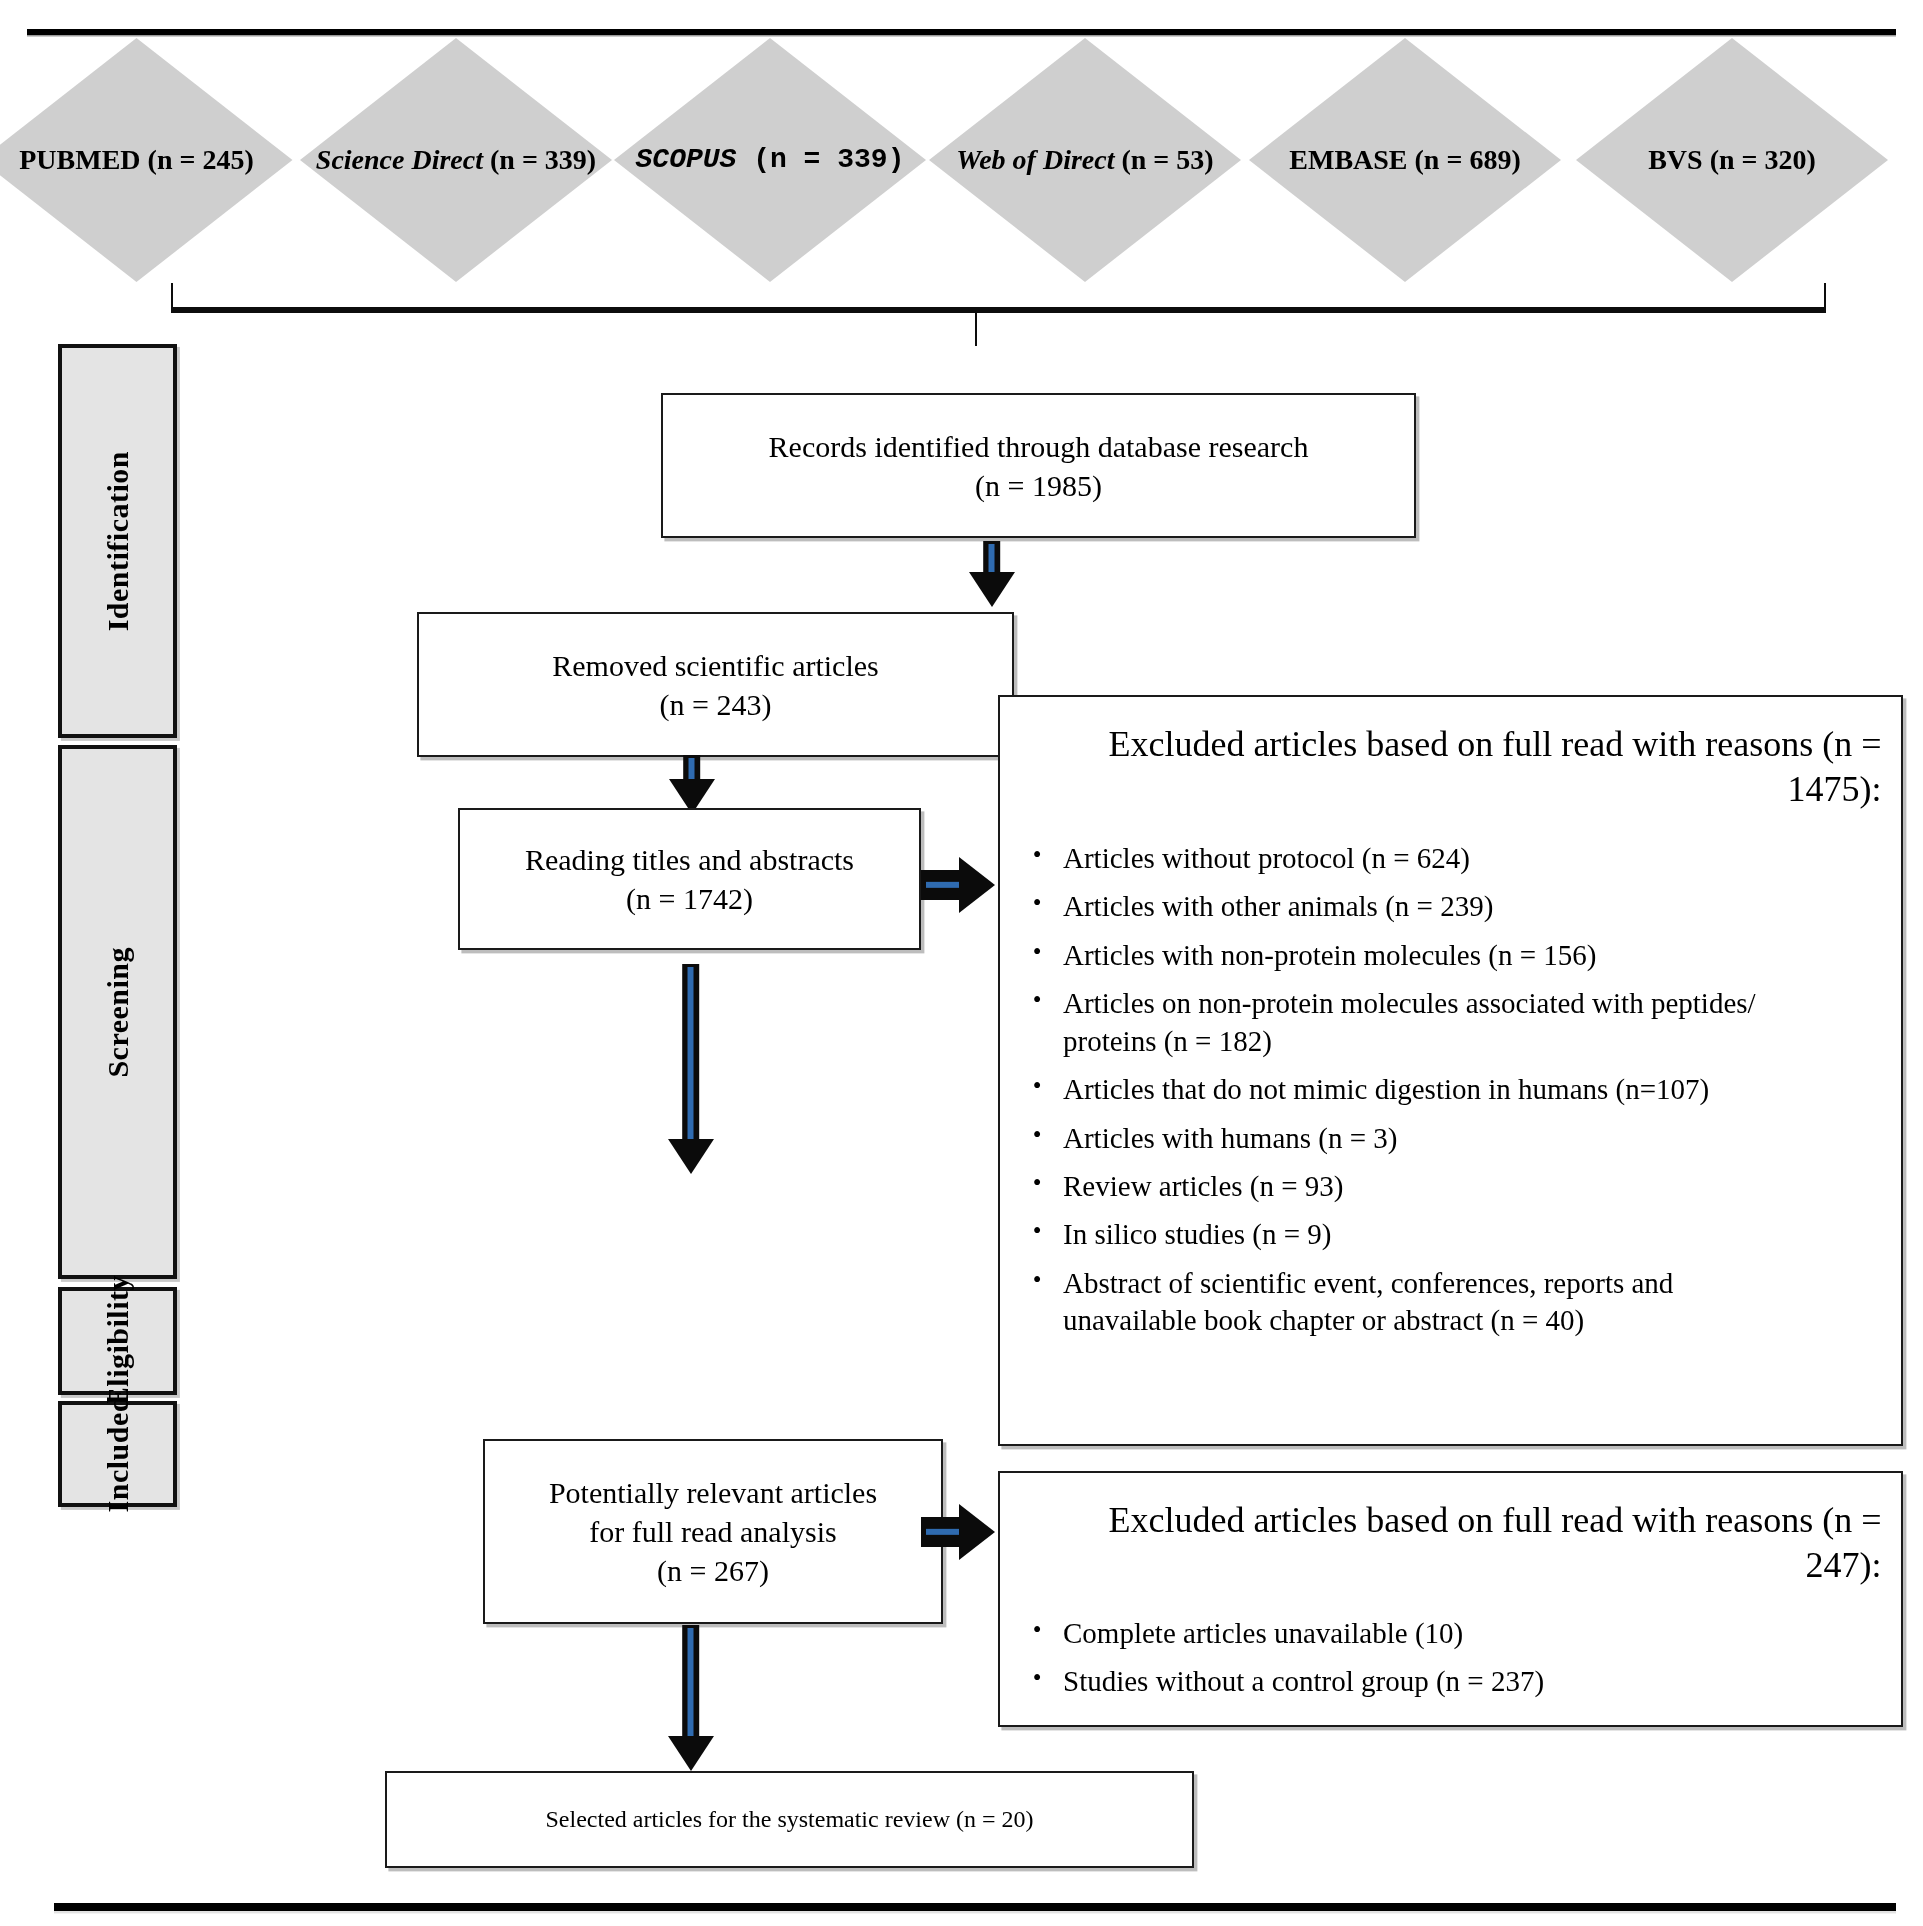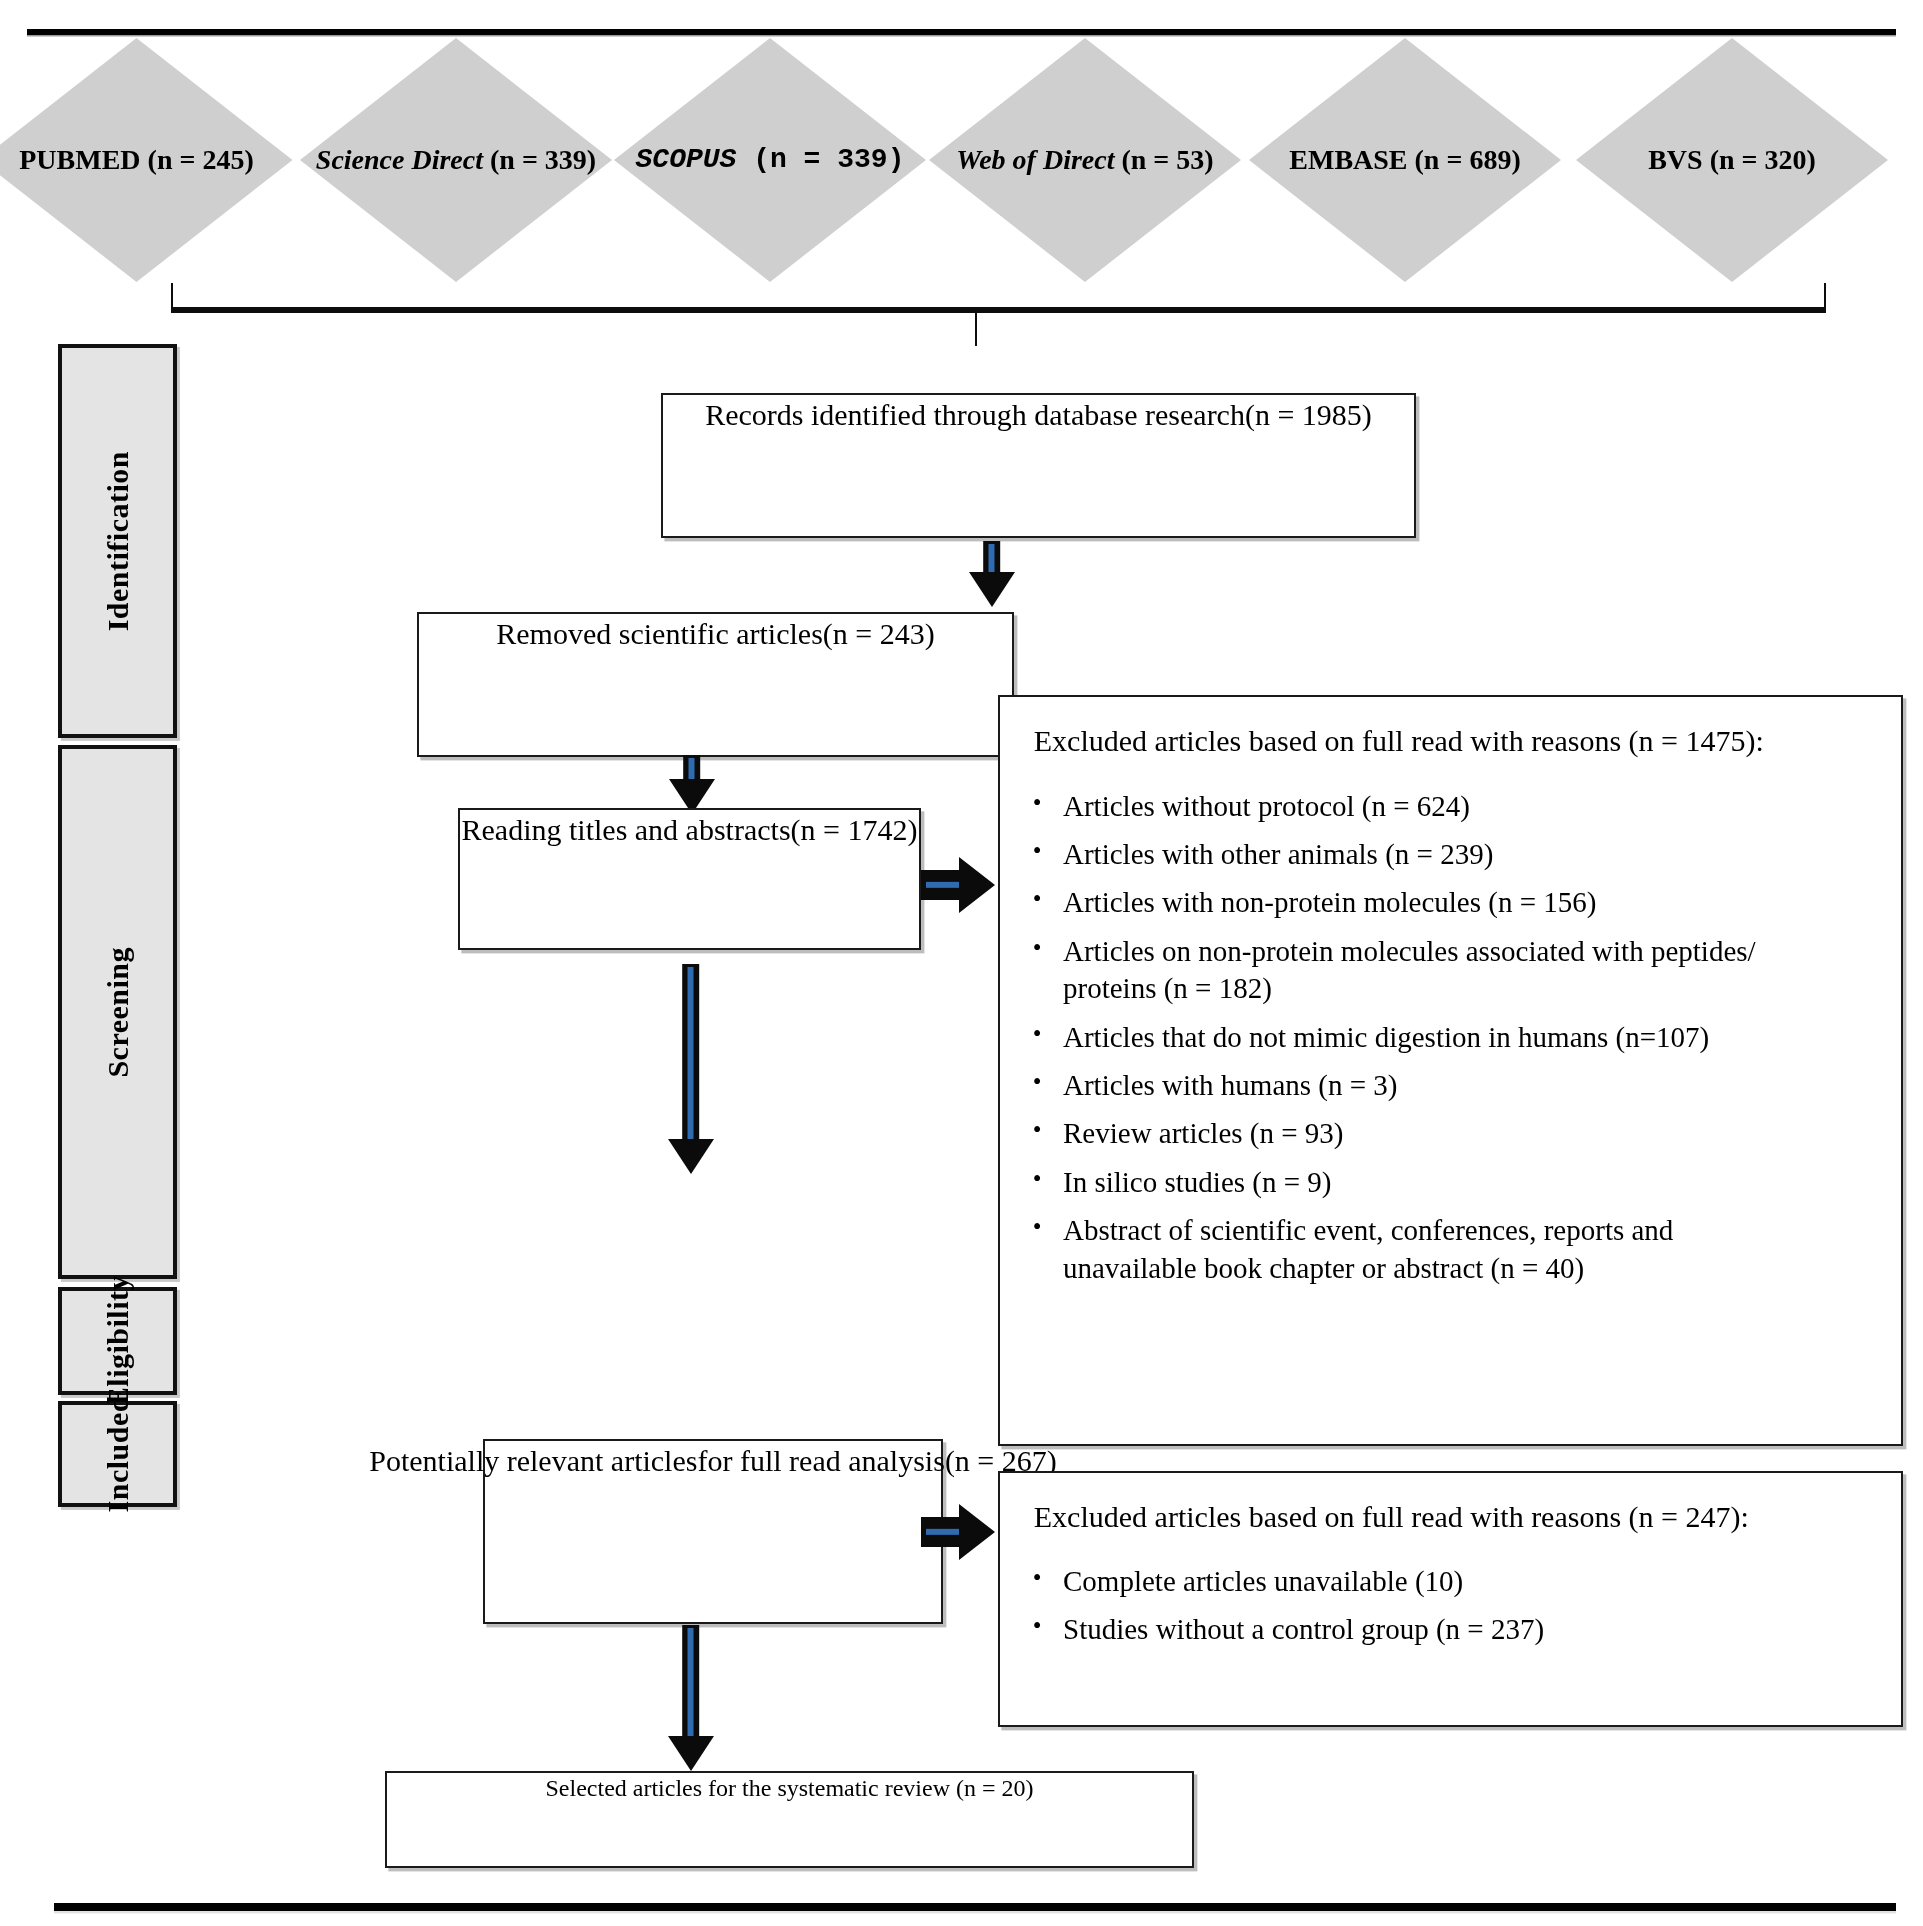--- a/index.html
+++ b/index.html
@@ -44,39 +44,39 @@
       writing-mode:vertical-rl;transform:rotate(180deg);
       font-weight:bold;font-size:30px;letter-spacing:0.5px;color:#000;}
   #stage-identification{top:344px;height:386px;}
   #stage-screening{top:745px;height:526px;}
   #stage-eligibility{top:1287px;height:100px;}
   #stage-included{top:1401px;height:98px;}
 
   
   .flow-box{position:absolute;background:#fff;border:2.4px solid #1a1a1a;
       box-shadow:3.4px 3.4px 0 0 #bdbdbd;
-      display:flex;justify-content:center;
+      display:flex;flex-direction:column;align-items:center;justify-content:center;
       text-align:center;font-size:30px;line-height:1.30;color:#000;}
   .flow-box .ln{display:block;white-space:nowrap;}
 
   #box-records{left:661px;top:393px;width:751px;height:141px;}
   #box-duplicates{left:417px;top:612px;width:593px;height:141px;}
   #box-reading{left:458px;top:808px;width:459px;height:138px;}
   #box-potential{left:461px;top:1439px;width:456px;height:181px;margin-left:22px;}
   #box-selected{left:385px;top:1771px;width:805px;height:93px;}
   #box-selected .ln{font-size:24px;}
 
   
   .excl-box{position:absolute;background:#fff;border:2.4px solid #1a1a1a;
       box-shadow:3.4px 3.4px 0 0 #bdbdbd;
       box-sizing:border-box;padding:25px 19.5px 19.5px 25px;color:#000;}
   #box-excluded-1{left:998px;top:695px;width:905px;height:751px;}
   #box-excluded-2{left:998px;top:1471px;width:905px;height:256px;}
 
-  .excl-title{font-size:30px;line-height:1.25;text-align:left;
+  .excl-title{font-size:36px;line-height:1.25;text-align:right;
       margin:0 0 28px 0;padding-left:8.8px;}
   #box-excluded-2 .excl-title{margin-bottom:27px;}
 
   .excl-list{list-style:none;margin:0;padding:0;}
   .excl-list li{position:relative;padding-left:38px;font-size:29px;
       line-height:1.30;margin-bottom:10.7px;}
   .excl-list li .bullet{position:absolute;left:7.8px;top:-1px;font-size:25px;}
   .excl-list li .t2{display:block;}
 
   

